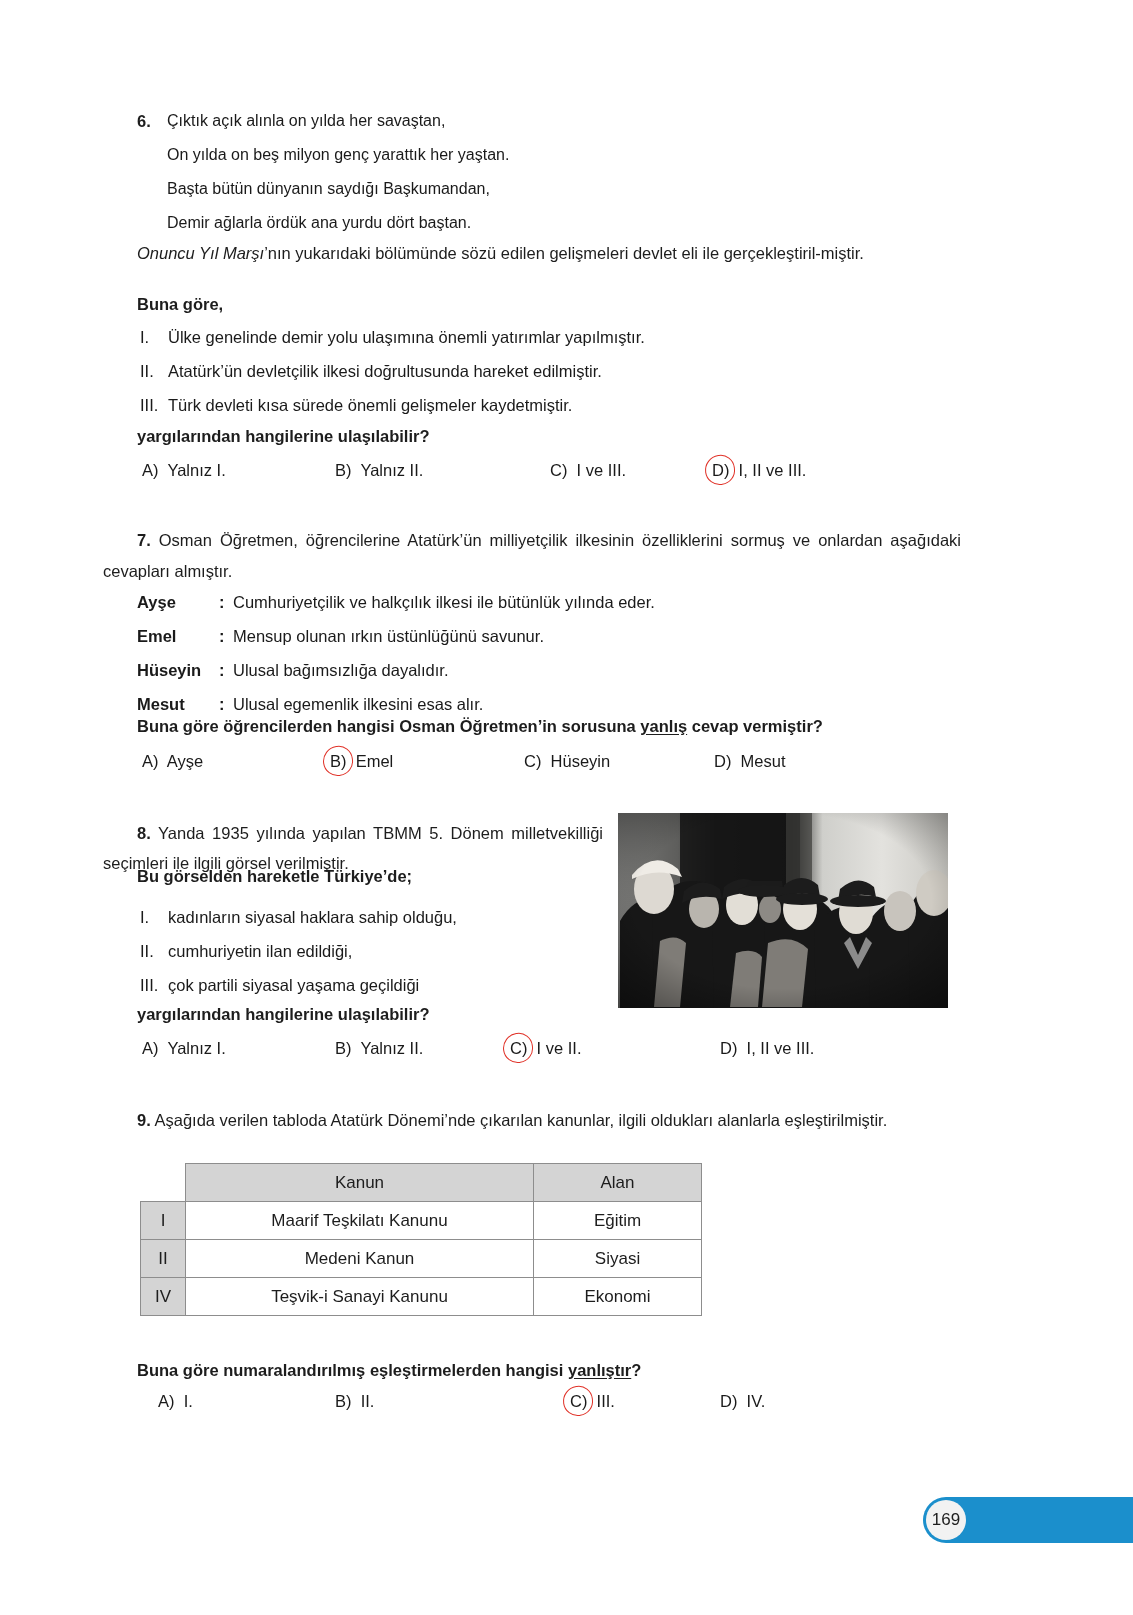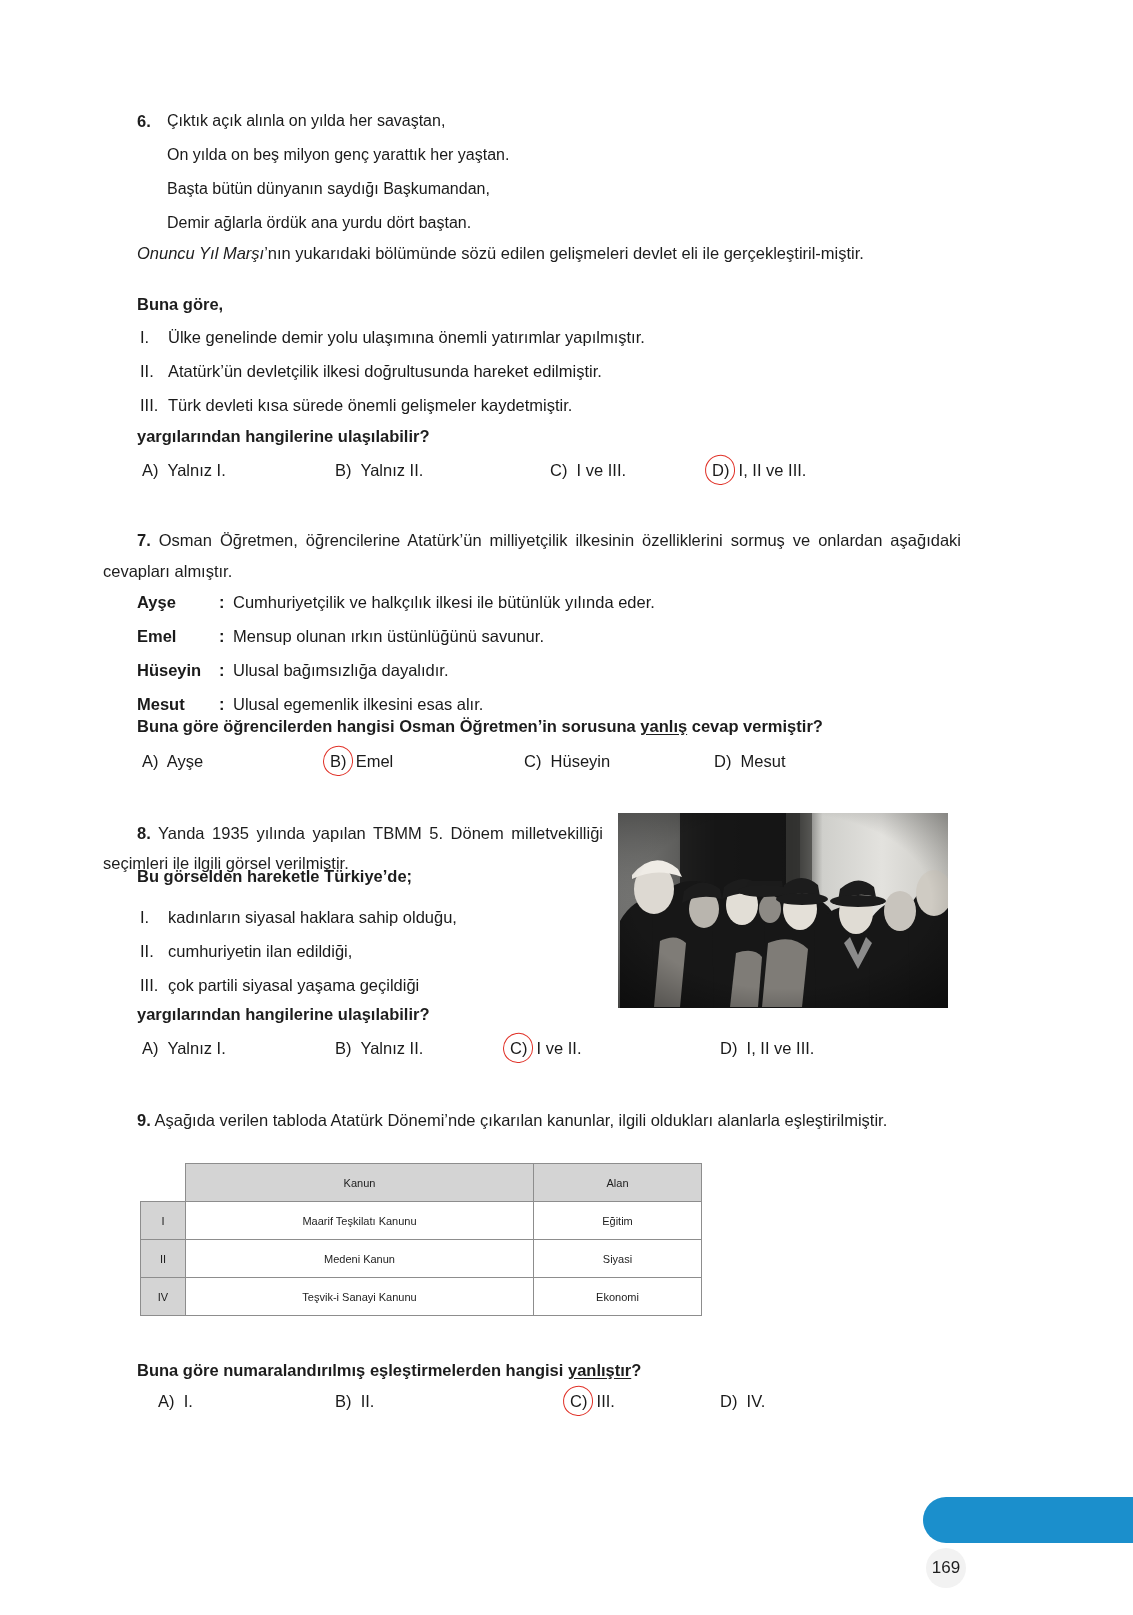--- a/index.html
+++ b/index.html
@@ -50,21 +50,21 @@
 
   
   .photo {
     position:absolute;
     overflow:hidden;
     background:#2b2b2b;
   }
   .photo svg { display:block; width:100%; height:100%; }
 
   
-  .tbl { position:absolute; border-collapse:collapse; font-size:11px; }
+  .tbl { position:absolute; border-collapse:collapse; font-size:17px; }
   .tbl td, .tbl th {
     border:1px solid #8d8d8d;
     font-weight:normal;
     text-align:center;
     height:35px;
     color:#1d1d1d;
   }
   .tbl .corner { border:none; background:#ffffff; width:42px; }
   .tbl .hd { background:#d4d4d4; }
   .tbl .rn { background:#d4d4d4; width:42px; }
@@ -376,17 +376,17 @@
       <span class="letter">C)</span>&nbsp;
       <span>III.</span>
     </div>
     <div class="opt" style="left:578px;">
       <span class="letter">D)</span>&nbsp;
       <span>IV.</span>
     </div>
   </div>
 
   <div class="badge-bar" style="left:923px; top:1497px; width:210px;"></div>
-  <div class="badge-circle" style="left:926px; top:1548px;">
+  <div class="badge-circle" style="left:926px; top:1500px;">
     <span>169</span>
   </div>
 
 </div>
 
 </body></html>

